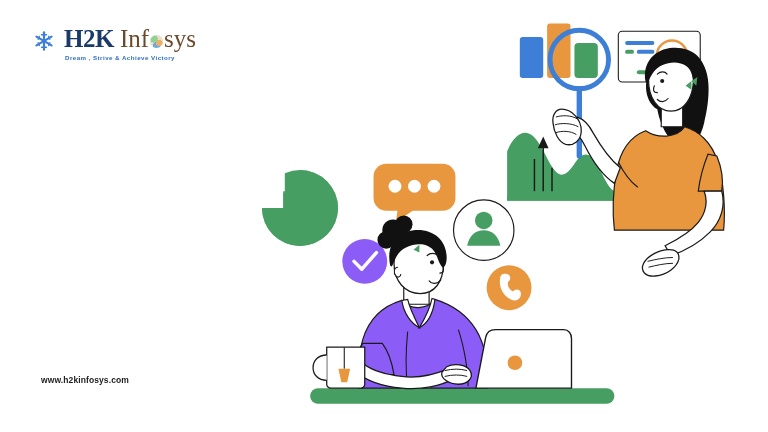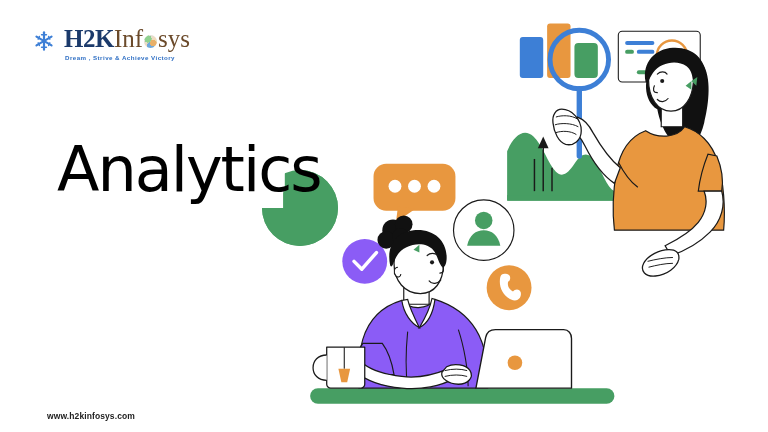--- a/index.html
+++ b/index.html
@@ -17,21 +17,21 @@
   .logo-mark { width:22px; height:22px; margin-top:4px; margin-right:9px; }
   .logo-text-wrap { display:flex; flex-direction:column; }
   .logo-row { display:flex; align-items:baseline; }
   .logo-h2k {
     font-family:"Liberation Serif", serif;
     font-weight:700; font-size:25px; letter-spacing:-0.5px;
     color:#1b3a6b; line-height:1;
   }
   .logo-info {
     font-family:"Liberation Serif", serif;
-    font-size:25px; color:#6b4a2a; line-height:1; 
+    font-size:25px; color:#6b4a2a; line-height:1; margin-left:6px;
     display:flex; align-items:baseline;
   }
   .globe-o {
     display:inline-block; width:13px; height:13px; border-radius:50%;
     background:
       radial-gradient(circle at 30% 30%, #8fd18f 0 28%, transparent 29%),
       radial-gradient(circle at 72% 62%, #e8b06a 0 26%, transparent 27%),
       radial-gradient(circle at 50% 85%, #6fa8dc 0 30%, transparent 31%),
       linear-gradient(140deg,#cfe3f5 0%,#f3d9b8 55%,#bfe0c3 100%);
     margin:0 1px; position:relative; top:1px;
@@ -48,22 +48,22 @@
     font-size:62px; font-weight:400; color:#000; line-height:0.98;
     letter-spacing:-2px;
     font-family:"DejaVu Sans", sans-serif;
   }
   .pie-deco {
     position:absolute; left:262px; top:170px; width:76px; height:76px; z-index:2;
   }
 
   
   .site-url {
-    position:absolute; left:47px; top:375px;
-    font-size:8.5px; font-weight:700; color:#222; letter-spacing:0.1px;margin-top:36px;
+    position:absolute; left:41px; top:375px;
+    font-size:8.5px; font-weight:700; color:#222; letter-spacing:0.1px;
   }
 
   
   .illus { position:absolute; inset:0; }
   svg { display:block; overflow:visible; }
 </style>
 </head>
 <body>
 
 <div class="canvas">
@@ -103,21 +103,20 @@
     <defs>
       <mask id="pieMask">
         <rect x="0" y="0" width="100" height="100" fill="#fff"></rect>
         <path d="M0 50 L28 50 L28 28 L0 28 Z" fill="#000"></path>
         <rect x="0" y="0" width="30" height="30" fill="#000"></rect>
       </mask>
     </defs>
   </svg>
 
   <div class="title-wrap">
-    <div class="title-line">Analytics</div>
   </div>
 
   <div class="site-url">www.h2kinfosys.com</div>
 
   <svg class="illus" viewBox="0 0 768 432">
 
     <rect x="533" y="38" width="24" height="42" rx="3" fill="#3d7fd6"></rect>
     <rect x="561" y="24" width="24" height="56" rx="3" fill="#e8973f"></rect>
     <rect x="589" y="44" width="24" height="36" rx="4" fill="#479e63"></rect>
 

